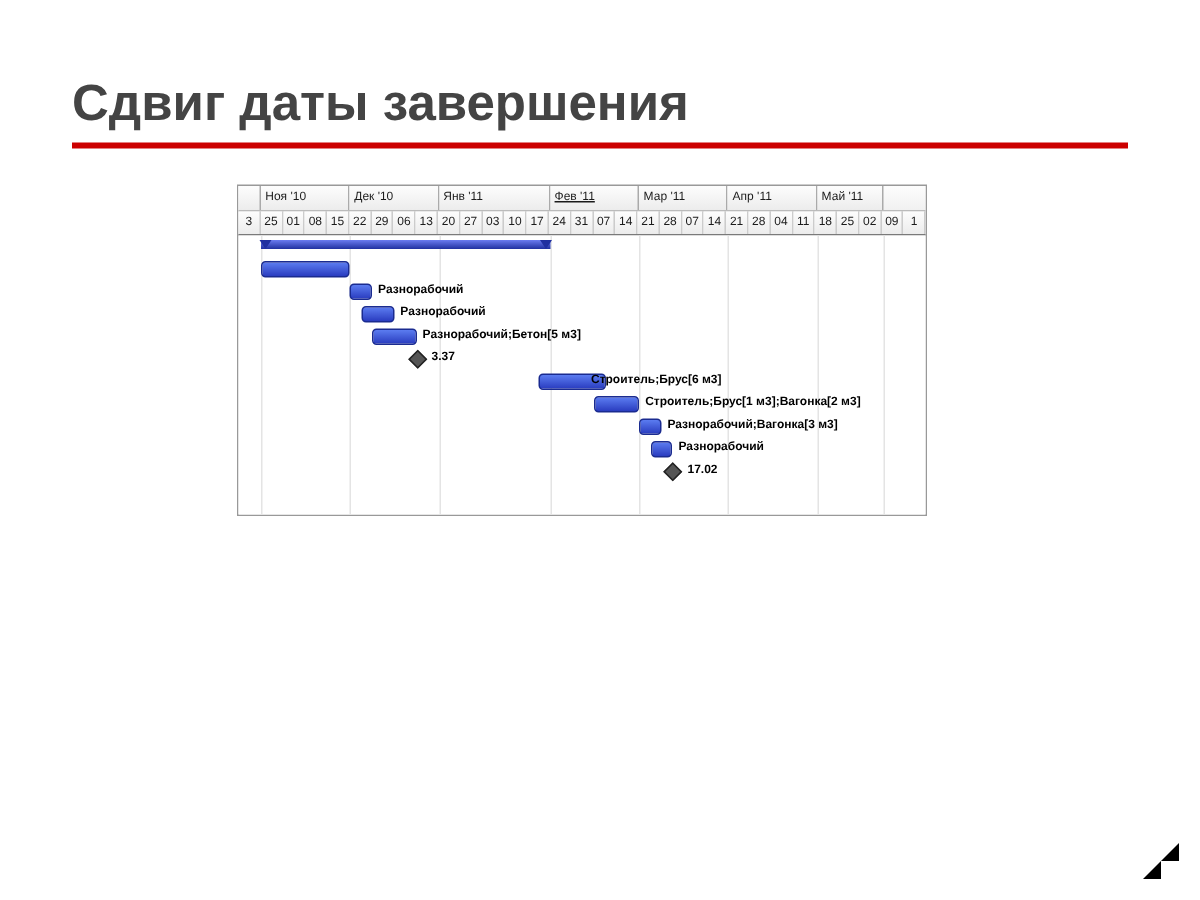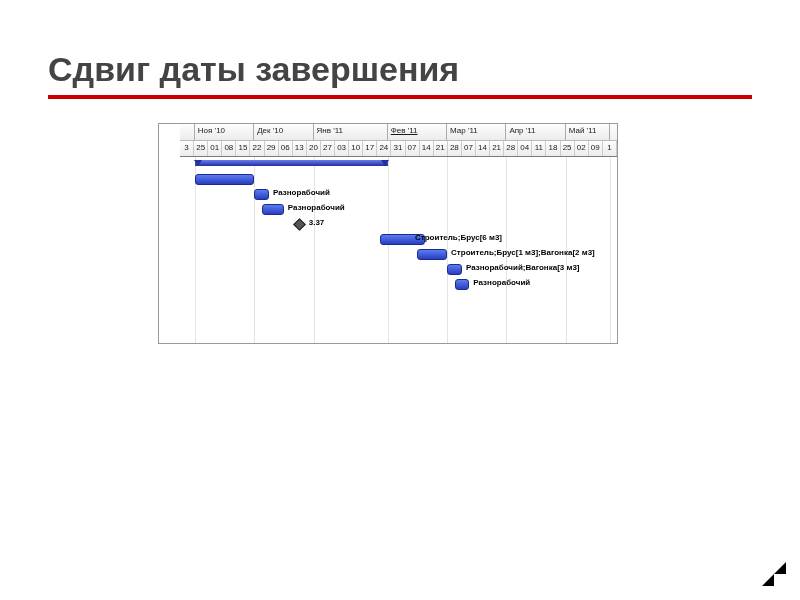--- a/index.html
+++ b/index.html
@@ -27,21 +27,20 @@
     background: #c00;
     width: 100%;
     margin-bottom: 24px;
   }
   .gantt-wrap {
     margin-left: 110px;
     width: 460px;
     border: 1px solid #999;
     background: #fff;
     position: relative;
-    padding-left: 21px;
   }
   .gantt-header {
     border-bottom: 1px solid #7a7a7a;
     background: linear-gradient(#fdfdfd,#e5e5e5);
   }
   .month-row, .day-row {
     display: flex;
     height: 16px;
     font-size: 8px;
     color: #1b1b1b;
@@ -206,38 +205,46 @@
         </div>
         <div class="row">
           <div class="bar" style="left: 74.1935px; width: 14.8387px;"></div>
           <div class="label" style="left: 93.0323px;">Разнорабочий</div>
         </div>
         <div class="row">
           <div class="bar" style="left: 81.6129px; width: 22.2581px;"></div>
           <div class="label" style="left: 107.871px;">Разнорабочий</div>
         </div>
         <div class="row">
+          <div class="bar" style="left: 89.0323px; width: 29.6774px;"></div>
+          <div class="label" style="left: 122.71px;">Разнорабочий;Бетон[5 м3]</div>
+        </div>
+        <div class="row">
           <div class="milestone" style="left: 114.71px;"></div>
           <div class="label" style="left: 128.71px;">3.37</div>
         </div>
         <div class="row">
           <div class="bar" style="left: 200.323px; width: 44.5161px;"></div>
           <div class="label" style="left: 235px;">Строитель;Брус[6 м3]</div>
         </div>
         <div class="row">
           <div class="bar" style="left: 237.419px; width: 29.6774px;"></div>
           <div class="label" style="left: 271.097px;">Строитель;Брус[1 м3];Вагонка[2 м3]</div>
         </div>
         <div class="row">
           <div class="bar" style="left: 267.097px; width: 14.8387px;"></div>
           <div class="label" style="left: 285.935px;">Разнорабочий;Вагонка[3 м3]</div>
         </div>
         <div class="row">
           <div class="bar" style="left: 274.516px; width: 14.8387px;"></div>
           <div class="label" style="left: 293.355px;">Разнорабочий</div>
+        </div>
+        <div class="row">
+          <div class="milestone" style="left: 285.355px;"></div>
+          <div class="label" style="left: 299.355px;">17.02</div>
         </div>
       </div>
   </div>
 </div>
 
 <div class="corner">
     <span></span>
   </div>
 
 </body></html>

